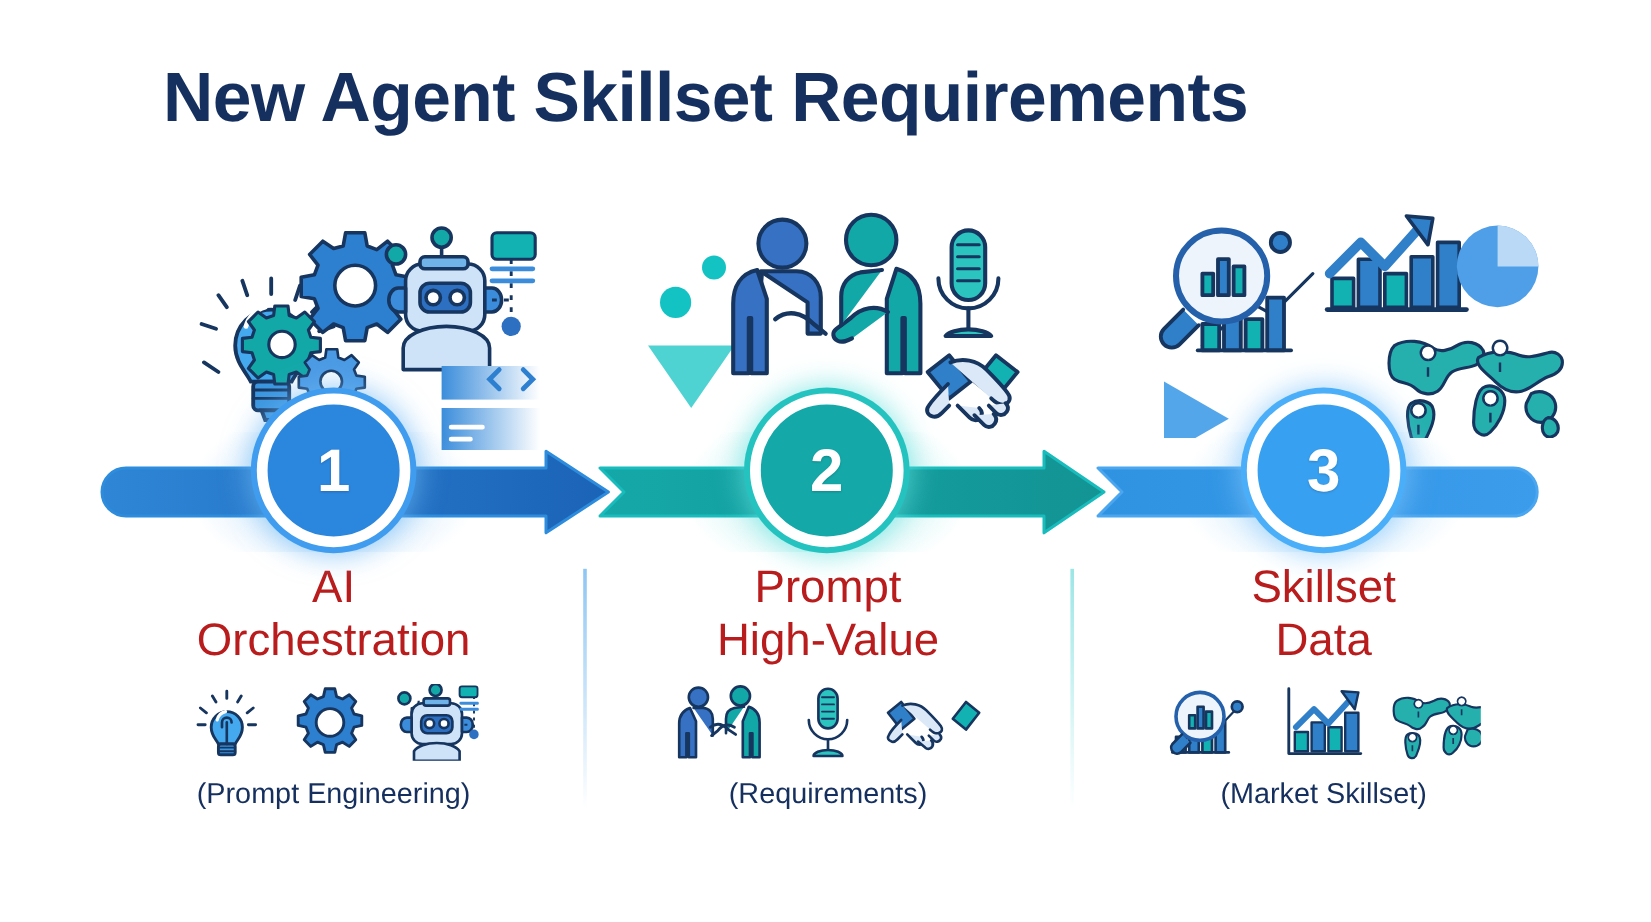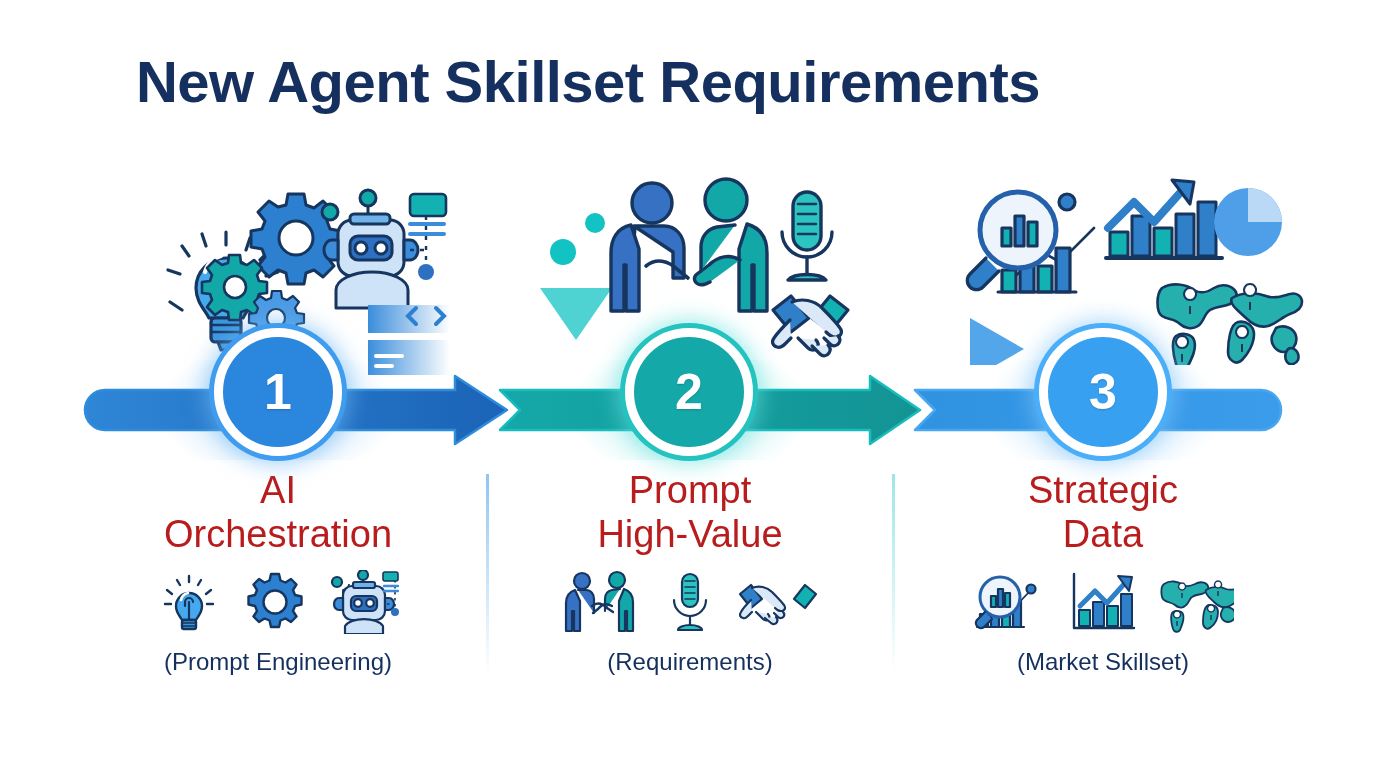--- a/index.html
+++ b/index.html
@@ -415,21 +415,21 @@
           <path d="M18 42 l7 7 c2 2 5 2 6 0 c1 -2 0 -4 -1 -5" fill="#dbe8f7"></path>
           <path d="M27 48 l6 5 c2 2 5 1 6 -1 c1 -2 0 -4 -1 -5" fill="#dbe8f7"></path>
           <path d="M36 43 l4 4 c2 2 5 1 6 -1 c1 -2 0 -3 -1 -4" fill="#dbe8f7"></path>
         </g>
       </svg>
     </div>
     <div class="col-sub">(Requirements)</div>
   </div>
 
   <div class="col" style="left:913px;">
-    <div class="col-heading">Strategic
+    <div class="col-heading">Skillset
 Data</div>
     <div class="col-icons">
       <svg width="72" height="64" viewBox="0 0 72 64">
         <g stroke="#16355f" stroke-width="2.2" stroke-linejoin="round" stroke-linecap="round">
           <path d="M8 54 l22 -20 l10 6 l18 -19" fill="none" stroke-width="1.8"></path>
           <circle cx="59" cy="19" r="4.5" fill="#2f7fc9"></circle>
           <rect x="8" y="44" width="8" height="13" fill="#13b2b2"></rect>
           <rect x="19" y="34" width="8" height="23" fill="#2f7fc9"></rect>
           <rect x="30" y="41" width="8" height="16" fill="#13b2b2"></rect>
           <rect x="41" y="31" width="8" height="26" fill="#2f7fc9"></rect>

